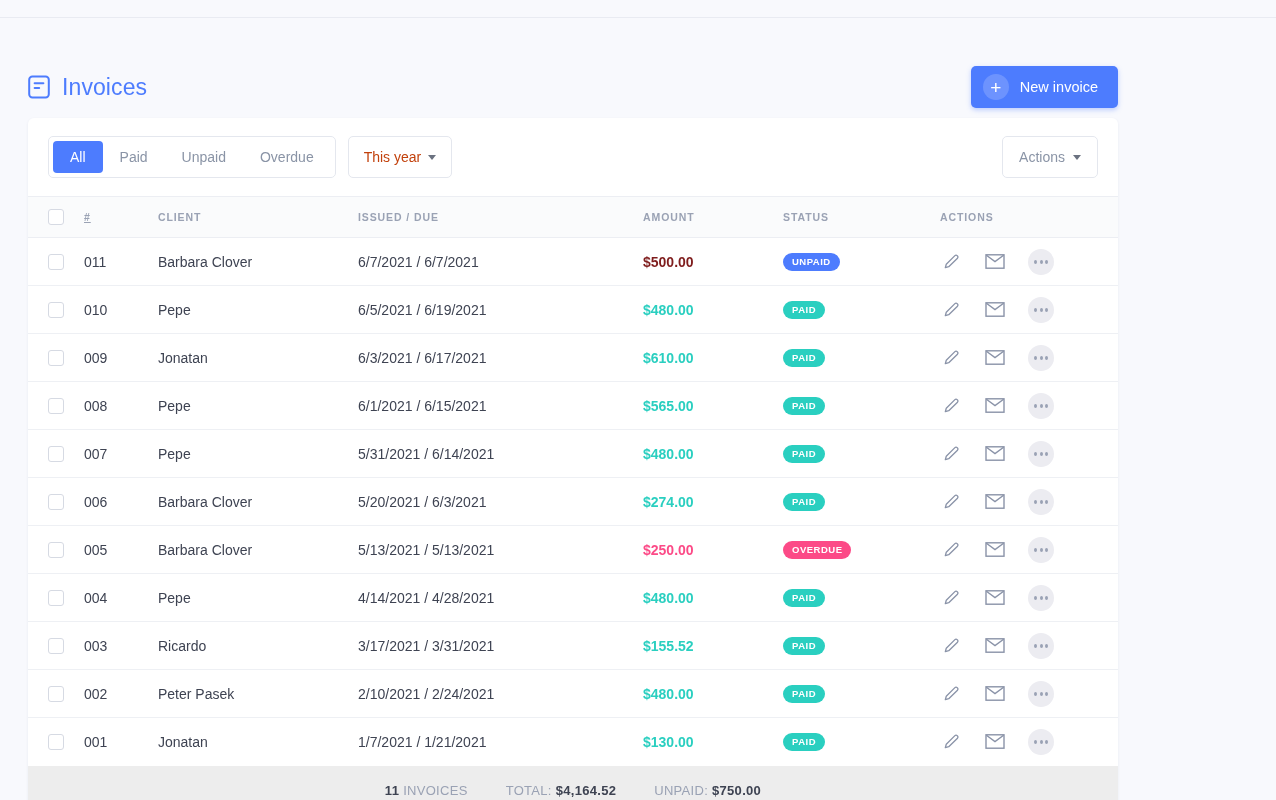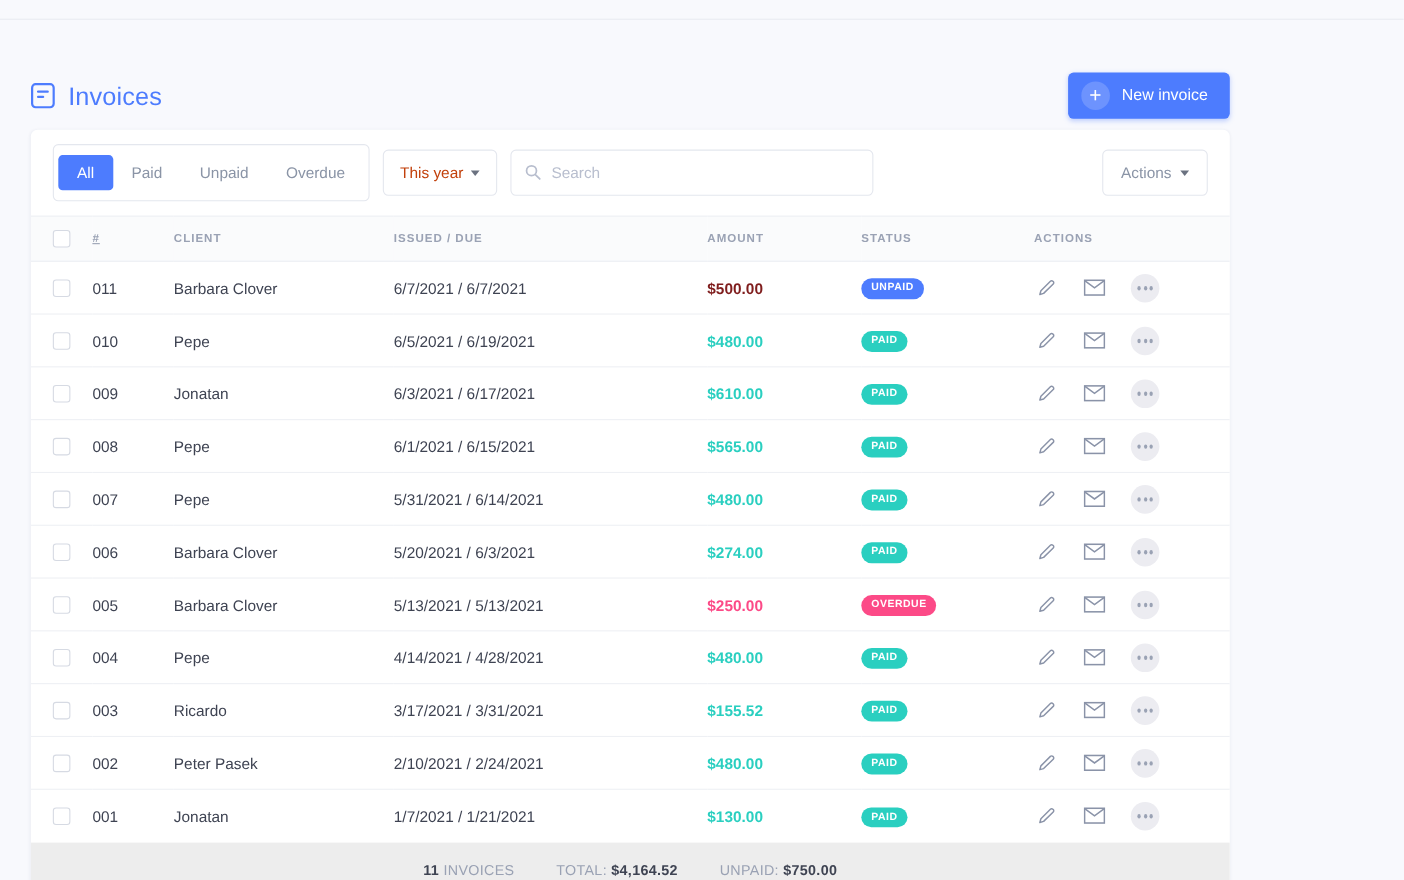--- a/index.html
+++ b/index.html
@@ -51,21 +51,21 @@
     box-shadow: 0 1px 3px rgba(30,40,80,.07);
     overflow: hidden;
   }
   .toolbar {
     display: flex; align-items: center; gap: 12px;
     padding: 18px 20px; height: 78px;
   }
   .tabs {
     display: flex; align-items: center;
     border: 1px solid #e4e7ee; border-radius: 5px;
-    padding: 4px; height: 52px; background: #fff;
+    padding: 4px; height: 42px; background: #fff;
   }
   .tab {
     padding: 0 17px; height: 32px; line-height: 32px;
     font-size: 14px; color: #8a94a6; border-radius: 4px;
     cursor: pointer; white-space: nowrap;
   }
   .tab.active { background: #4d7cfe; color: #fff; }
   .dropdown-btn {
     display: flex; align-items: center; gap: 7px;
     border: 1px solid #e4e7ee; border-radius: 5px; background: #fff;
@@ -192,27 +192,20 @@
           <div class="tab">Paid</div>
           <div class="tab">Unpaid</div>
           <div class="tab">Overdue</div>
         </div>
 
         <button class="dropdown-btn">
           <span>This year</span>
           <span class="caret"></span>
         </button>
 
-        <div class="search-box">
-          <svg class="search-ico" viewBox="0 0 16 16" fill="none">
-            <circle cx="6.6" cy="6.6" r="4.8" stroke="#b8bece" stroke-width="1.7"></circle>
-            <line x1="10.3" y1="10.3" x2="14.6" y2="14.6" stroke="#b8bece" stroke-width="1.7" stroke-linecap="round"></line>
-          </svg>
-          <input type="text" placeholder="Search" style="">
-        </div>
 
         <div class="toolbar-right">
           <button class="actions-btn">
             <span>Actions</span>
             <span class="caret"></span>
           </button>
         </div>
       </div>
 
       <table>

